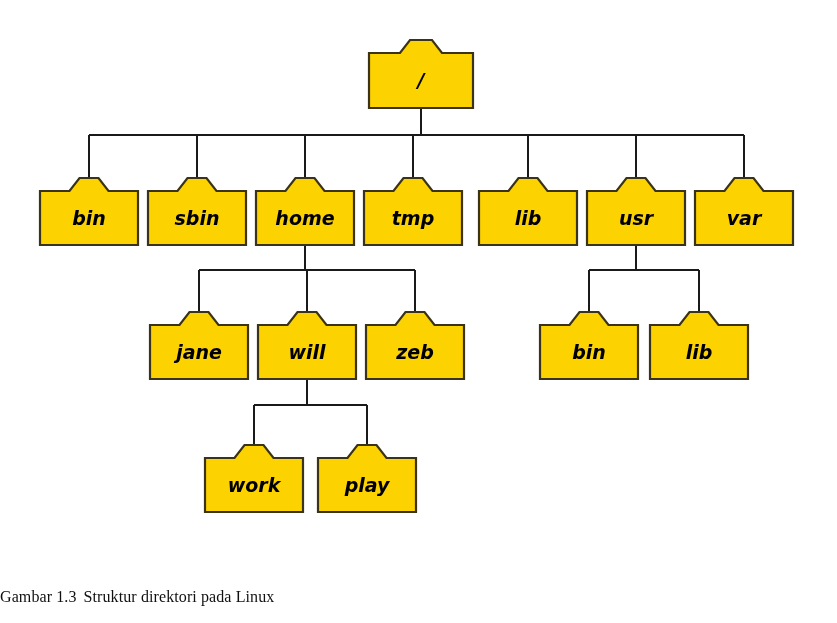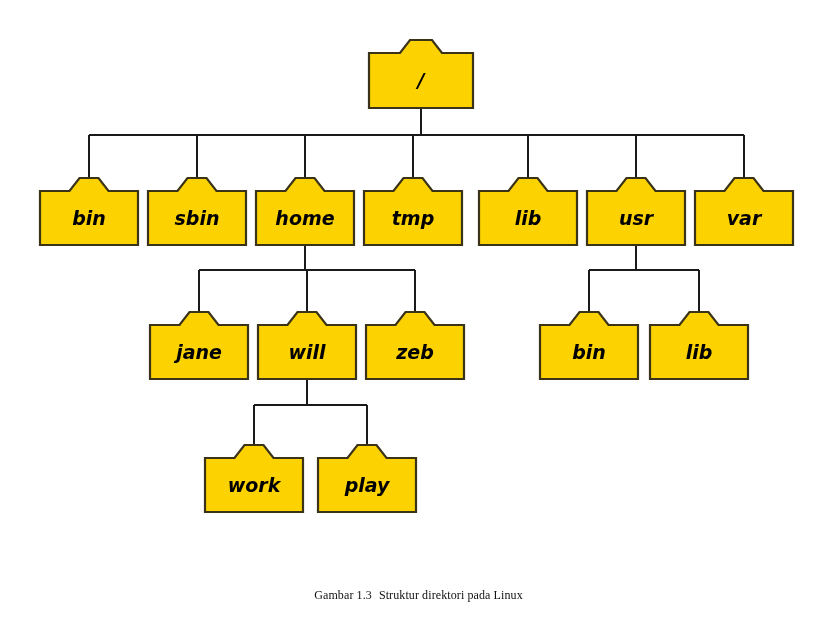--- a/index.html
+++ b/index.html
@@ -56,23 +56,23 @@
     font-size: 19px;
     fill: #000000;
     text-anchor: middle;
     dominant-baseline: middle;
   }
   #caption {
     position: absolute;
     left: 0;
     top: 588px;
     width: 837px;
-    text-align: center;
+    text-align: left;
     font-family: "Liberation Serif", "DejaVu Serif", serif;
-    font-size: 12px;
+    font-size: 16px;
     color: #101010;
     letter-spacing: 0.1px;
   }
   #caption .cap-num {
     margin-right: 7px;
   }
 </style>
 </head>
 <body>
 

